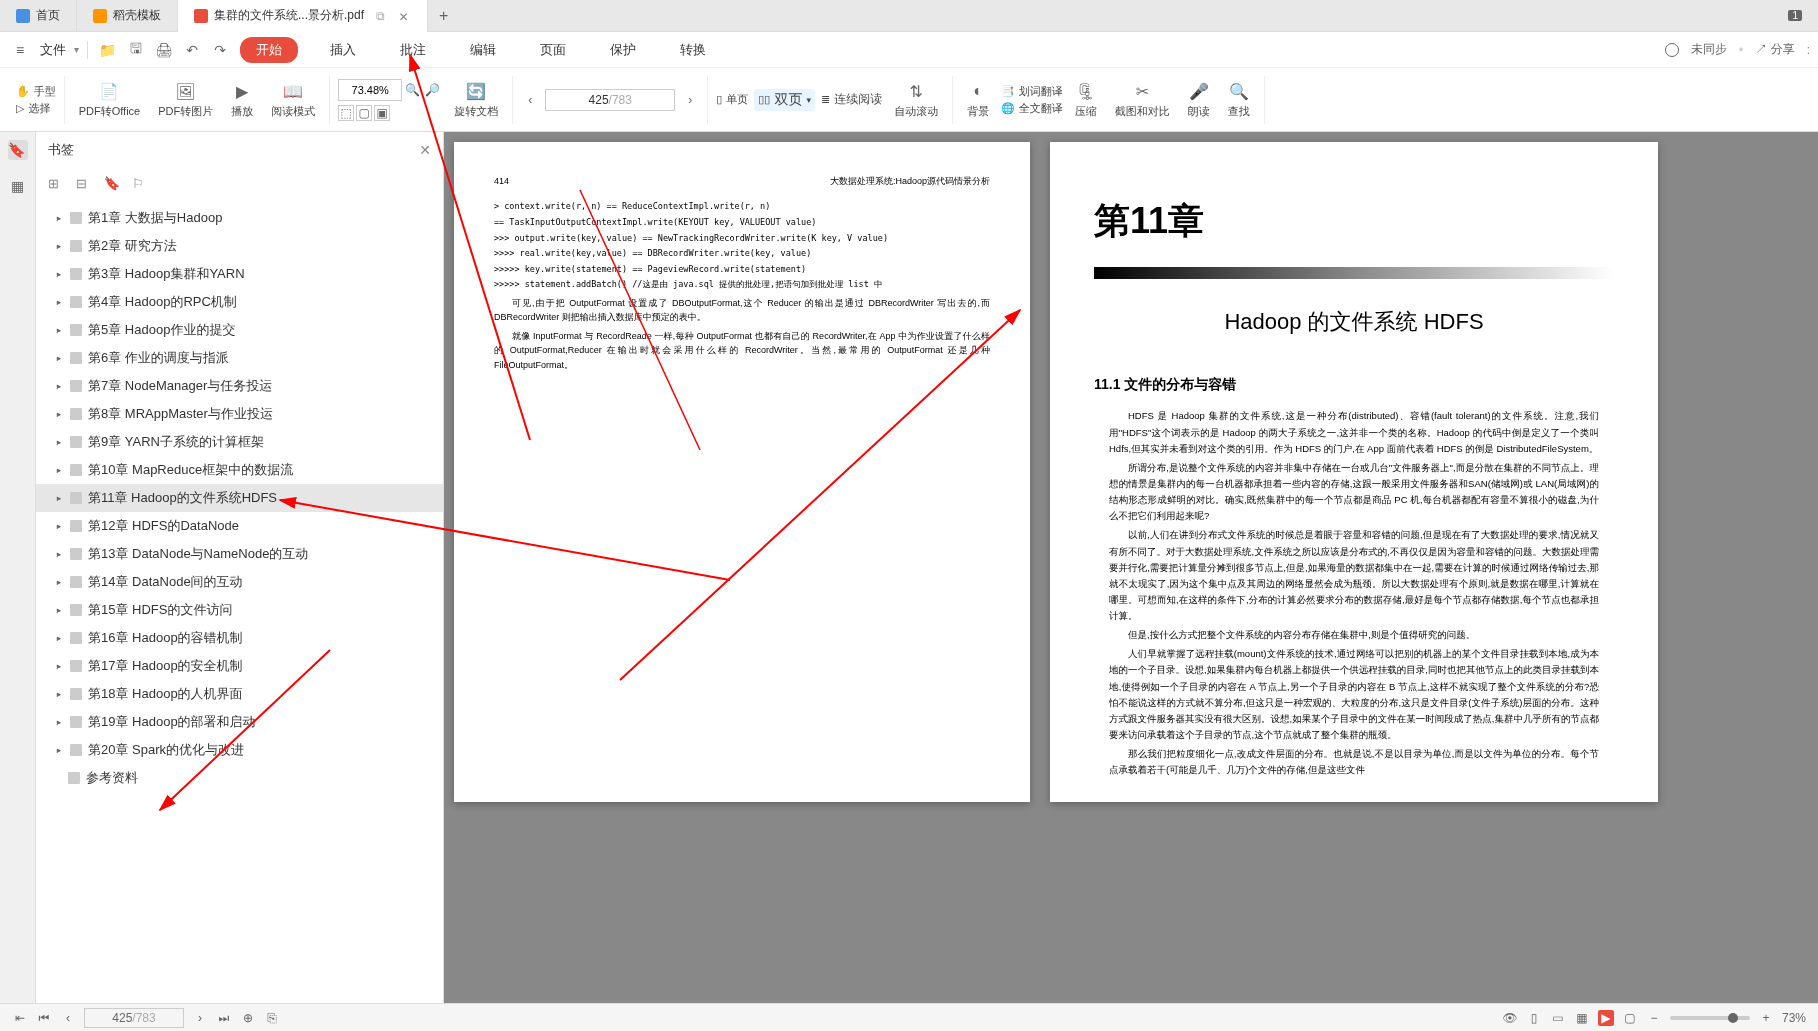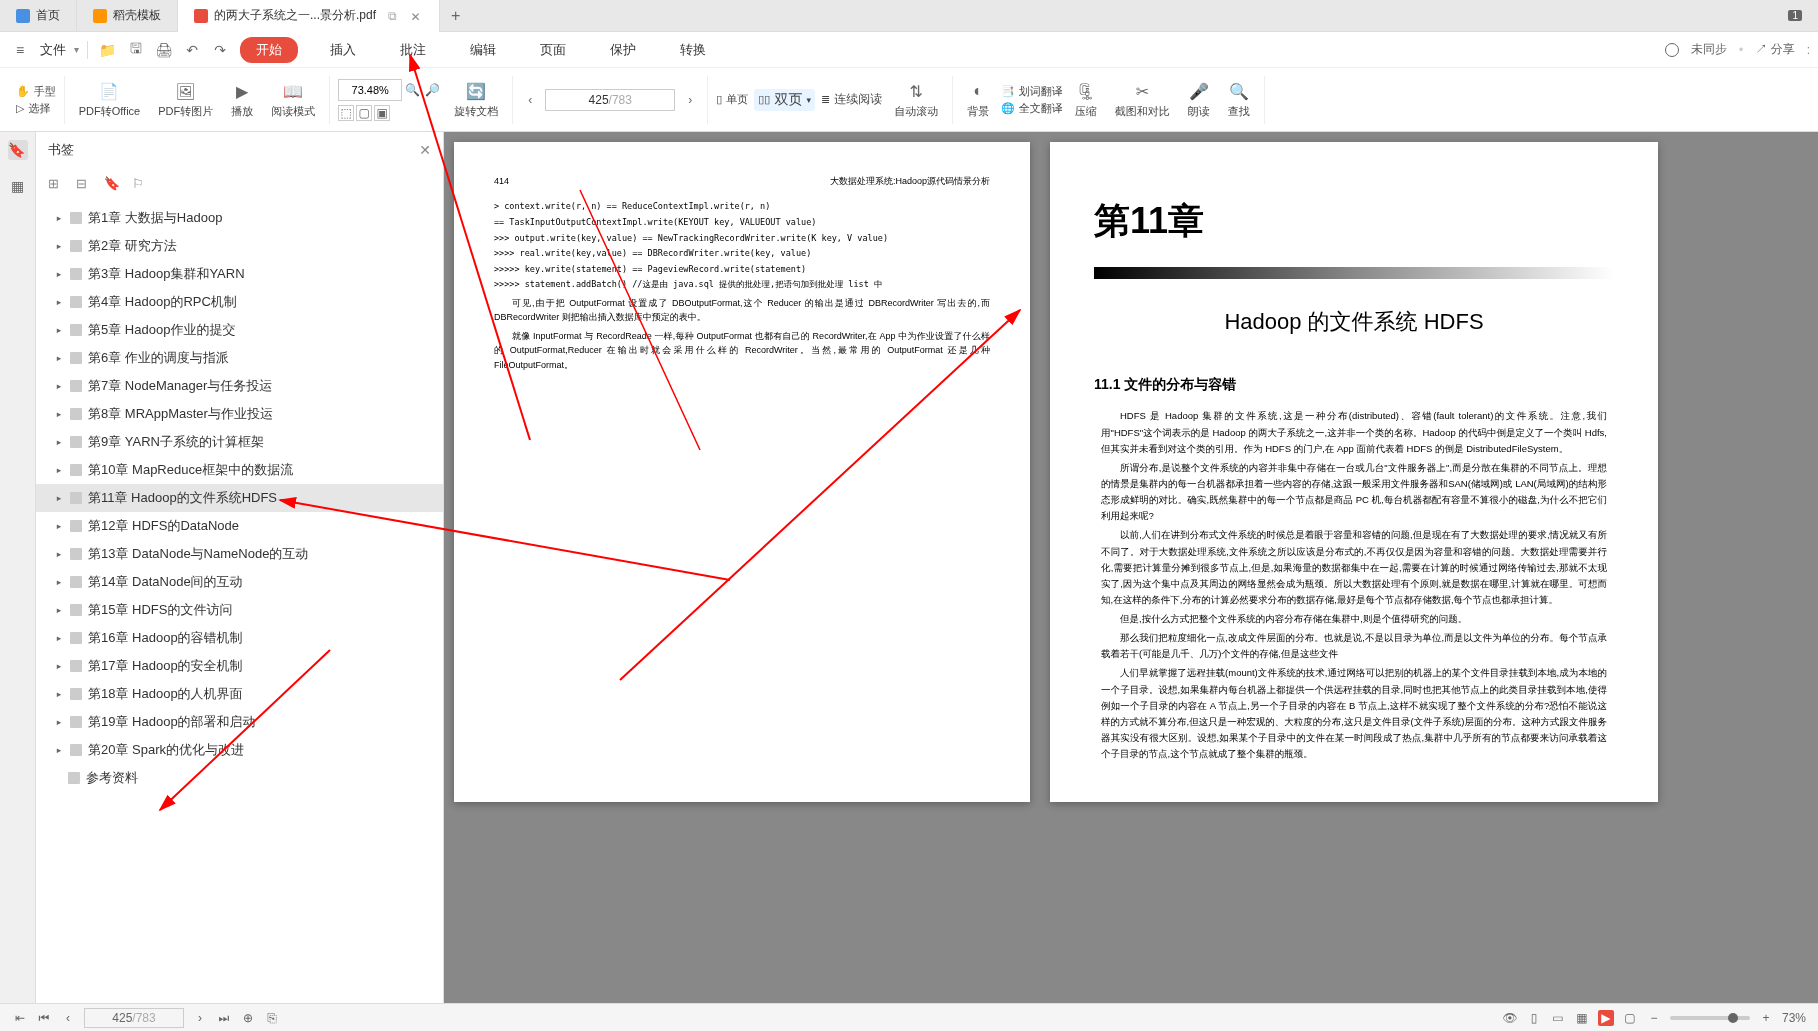--- a/index.html
+++ b/index.html
@@ -66,21 +66,21 @@
 .page-left { width: 576px; height: 660px; padding: 32px 40px; font-size: 9px; line-height: 1.6; color: #000; }
 .page-right { width: 608px; height: 660px; padding: 40px 44px; font-size: 9.5px; line-height: 1.7; color: #000; }
 .page-num { font-size: 9px; }
 .page-header-r { font-size: 9px; text-align: right; margin-left: 48px; }
 .code-line { font-family: monospace; font-size: 8.5px; margin: 2px 0; }
 .para { text-indent: 2em; margin: 4px 0; font-size: 9px; text-align: justify; }
 .ch-title { font-size: 36px; font-weight: bold; margin: 8px 0 16px; }
 .ch-bar { height: 12px; background: linear-gradient(to right, #000, #888, #fff); margin-bottom: 24px; }
 .ch-subtitle { font-size: 22px; font-weight: 500; text-align: center; margin-bottom: 32px; }
 .sec-title { font-size: 14px; font-weight: bold; margin: 16px 0 12px; }
-.para-r { text-indent: 2em; margin: 3px 7px; font-size: 9.5px; text-align: justify; }
+.para-r { text-indent: 2em; margin: 3px 15px; font-size: 9.5px; text-align: justify; }
 
 
 .status-bar { position: absolute; left: 0; bottom: 0; right: 0; height: 28px; background: #f5f5f5; border-top: 1px solid #ddd; display: flex; align-items: center; padding: 0 12px; }
 .sb-nav { display: flex; align-items: center; gap: 8px; font-size: 12px; color: #666; }
 .sb-page-input { width: 100px; height: 20px; border: 1px solid #ccc; font-size: 12px; text-align: center; }
 .sb-right { margin-left: auto; display: flex; align-items: center; gap: 8px; font-size: 12px; color: #666; }
 .sb-icon { width: 16px; height: 16px; display: flex; align-items: center; justify-content: center; }
 .sb-slider { width: 80px; height: 4px; background: #ccc; border-radius: 2px; position: relative; }
 .sb-slider-thumb { position: absolute; width: 10px; height: 10px; background: #666; border-radius: 50%; top: -3px; left: 58px; }
 
@@ -94,21 +94,21 @@
   <div class="tab">
     <span class="tab-icon home"></span>
     <span>首页</span>
   </div>
   <div class="tab">
     <span class="tab-icon template"></span>
     <span>稻壳模板</span>
   </div>
   <div class="tab active">
     <span class="tab-icon pdf"></span>
-    <span>的两大子系统之一...景分析.pdf</span>
+    <span>集群的文件系统...景分析.pdf</span>
     <span style="color:#aaa;margin-left:6px;">⧉</span>
     <span class="tab-close">✕</span>
   </div>
   <div class="tab-add">+</div>
   <div class="tab-right">
     <span class="badge-1">1</span>
   </div>
 </div>
 
 <div class="menu-bar">
@@ -395,22 +395,22 @@
   <div class="page page-right">
     <div class="ch-title">第11章</div>
     <div class="ch-bar"></div>
     <div class="ch-subtitle">Hadoop 的文件系统 HDFS</div>
     <div class="sec-title">11.1  文件的分布与容错</div>
     <div id="right-paras">
         <div class="para-r">HDFS 是 Hadoop 集群的文件系统,这是一种分布(distributed)、容错(fault tolerant)的文件系统。注意,我们用"HDFS"这个词表示的是 Hadoop 的两大子系统之一,这并非一个类的名称。Hadoop 的代码中倒是定义了一个类叫 Hdfs,但其实并未看到对这个类的引用。作为 HDFS 的门户,在 App 面前代表着 HDFS 的倒是 DistributedFileSystem。</div>
         <div class="para-r">所谓分布,是说整个文件系统的内容并非集中存储在一台或几台"文件服务器上",而是分散在集群的不同节点上。理想的情景是集群内的每一台机器都承担着一些内容的存储,这跟一般采用文件服务器和SAN(储域网)或 LAN(局域网)的结构形态形成鲜明的对比。确实,既然集群中的每一个节点都是商品 PC 机,每台机器都配有容量不算很小的磁盘,为什么不把它们利用起来呢?</div>
         <div class="para-r">以前,人们在讲到分布式文件系统的时候总是着眼于容量和容错的问题,但是现在有了大数据处理的要求,情况就又有所不同了。对于大数据处理系统,文件系统之所以应该是分布式的,不再仅仅是因为容量和容错的问题。大数据处理需要并行化,需要把计算量分摊到很多节点上,但是,如果海量的数据都集中在一起,需要在计算的时候通过网络传输过去,那就不太现实了,因为这个集中点及其周边的网络显然会成为瓶颈。所以大数据处理有个原则,就是数据在哪里,计算就在哪里。可想而知,在这样的条件下,分布的计算必然要求分布的数据存储,最好是每个节点都存储数据,每个节点也都承担计算。</div>
         <div class="para-r">但是,按什么方式把整个文件系统的内容分布存储在集群中,则是个值得研究的问题。</div>
+        <div class="para-r">人们早就掌握了远程挂载(mount)文件系统的技术,通过网络可以把别的机器上的某个文件目录挂载到本地,成为本地的一个子目录。设想,如果集群内每台机器上都提供一个供远程挂载的目录,同时也把其他节点上的此类目录挂载到本地,使得例如一个子目录的内容在 A 节点上,另一个子目录的内容在 B 节点上,这样不就实现了整个文件系统的分布?恐怕不能说这样的方式就不算分布,但这只是一种宏观的、大粒度的分布,这只是文件目录(文件子系统)层面的分布。这种方式跟文件服务器其实没有很大区别。设想,如果某个子目录中的文件在某一时间段成了热点,集群中几乎所有的节点都要来访问承载着这个子目录的节点,这个节点就成了整个集群的瓶颈。</div>
         <div class="para-r">那么我们把粒度细化一点,改成文件层面的分布。也就是说,不是以目录为单位,而是以文件为单位的分布。每个节点承载着若干(可能是几千、几万)个文件的存储,但是这些文件</div>
-        <div class="para-r">人们早就掌握了远程挂载(mount)文件系统的技术,通过网络可以把别的机器上的某个文件目录挂载到本地,成为本地的一个子目录。设想,如果集群内每台机器上都提供一个供远程挂载的目录,同时也把其他节点上的此类目录挂载到本地,使得例如一个子目录的内容在 A 节点上,另一个子目录的内容在 B 节点上,这样不就实现了整个文件系统的分布?恐怕不能说这样的方式就不算分布,但这只是一种宏观的、大粒度的分布,这只是文件目录(文件子系统)层面的分布。这种方式跟文件服务器其实没有很大区别。设想,如果某个子目录中的文件在某一时间段成了热点,集群中几乎所有的节点都要来访问承载着这个子目录的节点,这个节点就成了整个集群的瓶颈。</div>
       </div>
   </div>
 </div>
 
 <div class="status-bar">
   <div class="sb-nav">
     <span class="sb-icon">⇤</span>
     <span class="sb-icon">⏮</span>
     <span class="sb-icon">‹</span>
     <div class="sb-page-input" style="display:flex;align-items:center;justify-content:center;">

